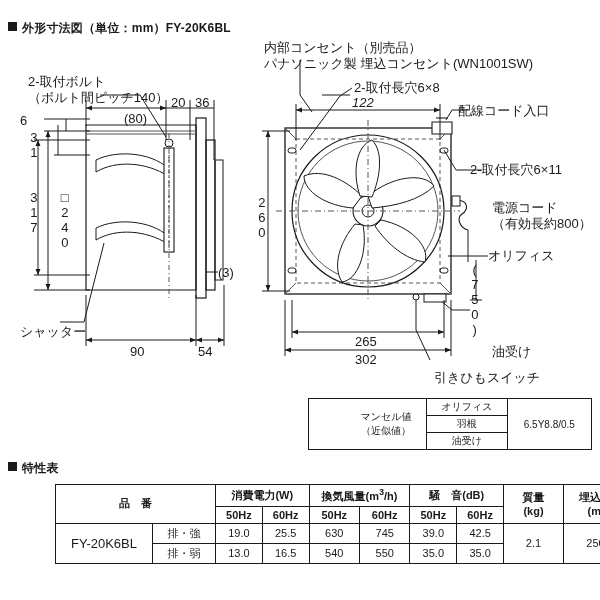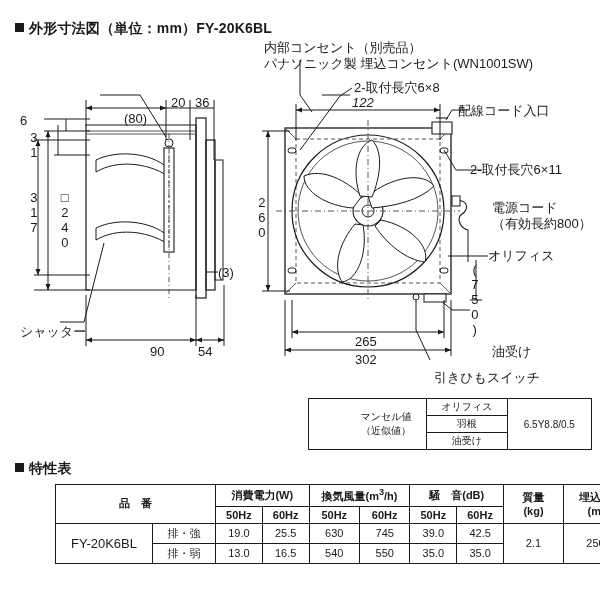--- a/index.html
+++ b/index.html
@@ -10,25 +10,24 @@
     color:#1a1a1a;
     position:relative;
     overflow:hidden;
     font-size:11px;
   }
   .page{position:relative;width:600px;height:600px;}
 
   
   .sec-title{
     position:absolute;
-    font-size:14px;
+    font-size:12px;
     font-weight:bold;
     letter-spacing:0.2px;
     white-space:nowrap;
-    margin-left:7px;
   }
   .sec-title .sq{
     display:inline-block;
     width:9px;height:9px;
     background:#1a1a1a;
     margin-right:5px;
     vertical-align:1px;
   }
 
   
@@ -232,29 +231,33 @@
       <polygon points="444,332 438,329.5 438,334.5"></polygon>
       <polygon points="285,350 291,347.5 291,352.5"></polygon>
       <polygon points="451,350 445,347.5 445,352.5"></polygon>
       <polygon points="48,131 45.5,137 50.5,137"></polygon>
       <polygon points="48,290 45.5,284 50.5,284"></polygon>
       <polygon points="38,140 35.5,146 40.5,146"></polygon>
       <polygon points="38,275 35.5,269 40.5,269"></polygon>
     </g>
   </svg>
 
+  <div class="lbl" style="left:28px;top:74px;">
+    <span>2-取付ボルト</span><br>
+    <span>（ボルト間ピッチ140）</span>
+  </div>
   <div class="lbl" style="left:124px;top:95px;margin-top:16px;">(80)</div>
   <div class="lbl" style="left:171px;top:95px;">20</div>
   <div class="lbl" style="left:195px;top:95px;">36</div>
   <div class="lbl" style="left:20px;top:113px;">6</div>
   <div class="lbl v" style="left:25px;top:130px;">31</div>
   <div class="lbl v" style="left:25px;top:190px;">317</div>
   <div class="lbl v" style="left:56px;top:190px;">□240</div>
   <div class="lbl" style="left:218px;top:265px;">(3)</div>
-  <div class="lbl" style="left:138px;top:344px;padding-left:12px;">90</div>
+  <div class="lbl" style="left:118px;top:344px;padding-left:12px;">90</div>
   <div class="lbl" style="left:198px;top:344px;text-align:center;">54</div>
   <div class="lbl" style="left:20px;top:324px;">シャッター</div>
 
   <div class="lbl" style="left:264px;top:40px;">
     <span>内部コンセント（別売品）</span><br>
     <span>パナソニック製 埋込コンセント(WN1001SW)</span>
   </div>
   <div class="lbl" style="left:354px;top:80px;">2-取付長穴6×8</div>
   <div class="lbl" style="left:352px;top:95px;font-style:italic;">122</div>
   <div class="lbl" style="left:458px;top:103px;">配線コード入口</div>

